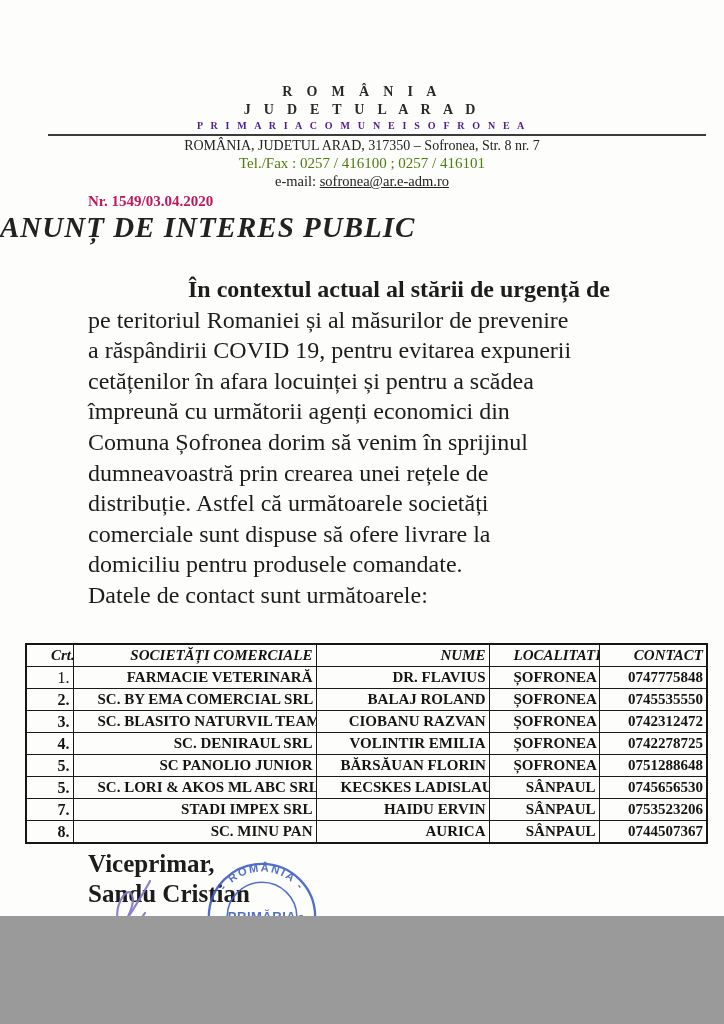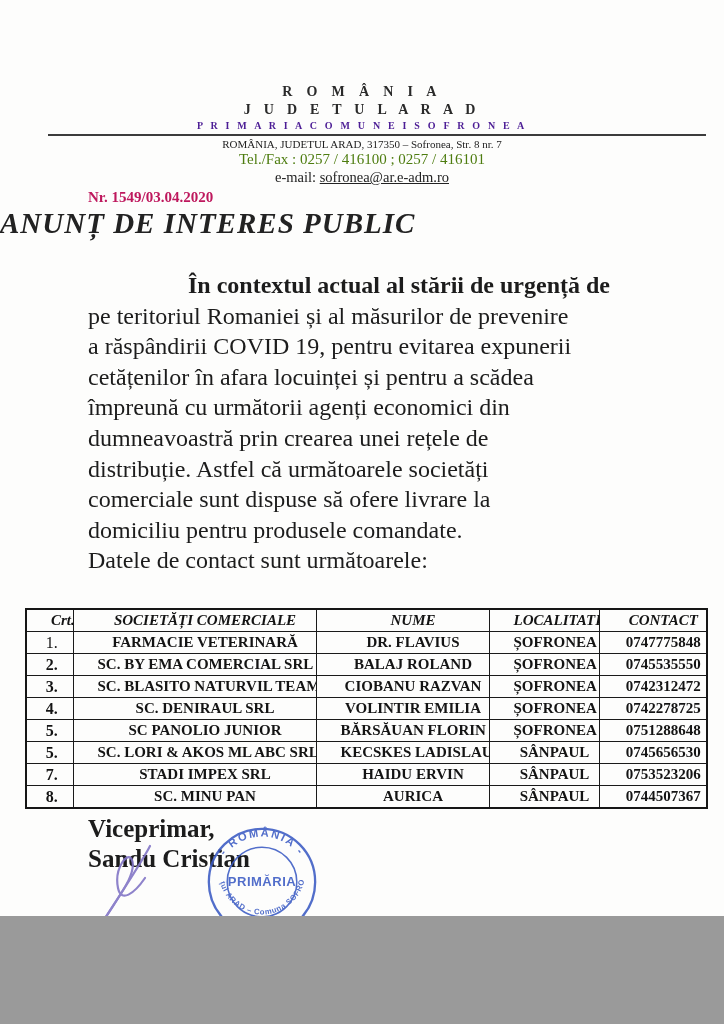--- a/index.html
+++ b/index.html
@@ -11,21 +11,21 @@
     font-family:"Liberation Serif","DejaVu Serif",serif;
     color:#1f1f1f;
     overflow:hidden;
   }
   
   .letterhead { padding-top:84px; text-align:center; }
   .lh-country   { font-size:14px; font-weight:bold; letter-spacing:0.38em; color:#2a2a2a; }
   .lh-county    { font-size:14px; font-weight:bold; letter-spacing:0.34em; margin-top:2px; color:#2a2a2a; }
   .lh-institution { font-size:10px; font-weight:bold; letter-spacing:0.27em; margin-top:2px; color:#4c1d95; }
   .lh-rule { height:2px; background:#3c3c3c; margin:3px 18px 2px 48px; }
-  .lh-address { font-size:11px; color:#222; }
+  .lh-address { font-size:14px; color:#222; }
   .lh-phone   { font-size:15px; margin-top:1px; color:#4d7c0f; }
   .lh-email   { font-size:14.5px; margin-top:1px; color:#222; }
   .lh-email .email-link { text-decoration:underline; }
   .lh-reg { font-size:15px; font-weight:bold; text-align:left; margin:3px 0 0 88px; color:#be185d; }
   
   .doc-title {
     margin:1px 0 0 0; text-align:left;
     font-size:29px; font-weight:bold; font-style:italic; letter-spacing:1px;
     color:#222;
   }
@@ -36,21 +36,21 @@
   
   table.contact-table {
     border-collapse:collapse; table-layout:fixed;
     margin:32px 0 0 25px; width:681px;
     border:2.4px solid #161616;
   }
   .contact-table th, .contact-table td {
     border:1.6px solid #1a1a1a;
     height:19px; line-height:19px;
     padding:1px 3px 1px 24px;
-    text-align:center; overflow:hidden; white-space:nowrap;
+    text-align:right; overflow:hidden; white-space:nowrap;
     color:#141414;
   }
   .contact-table th { font-size:15px; font-weight:bold; font-style:italic; }
   .contact-table td { font-size:15px; font-weight:bold; }
   .contact-table td.col-crt { padding-left:7px; font-size:16px; }
   .contact-table td.col-crt.normal { font-weight:normal; }
   
   .sign-section { position:relative; height:175px; }
   .sign-text { margin:5px 0 0 88px; font-size:25px; font-weight:bold; line-height:30px; color:#1c1c1c; }
   .signature-svg { position:absolute; left:82px; top:26px; pointer-events:none; }
@@ -79,20 +79,21 @@
   </div>
 
   <h1 class="doc-title">ANUNȚ DE INTERES PUBLIC</h1>
 
   <div class="doc-body">
       <div class="body-line indent">În contextul actual al stării de urgență de</div>
       <div class="body-line">pe teritoriul Romaniei și al măsurilor de prevenire</div>
       <div class="body-line">a răspândirii COVID 19, pentru evitarea expunerii</div>
       <div class="body-line">cetățenilor în afara locuinței și pentru a scădea</div>
       <div class="body-line">împreună cu următorii agenți economici din</div>
+      <div class="body-line">Comuna Șofronea dorim să venim în sprijinul</div>
       <div class="body-line">dumneavoastră prin crearea unei rețele de</div>
       <div class="body-line">distribuție. Astfel că următoarele societăți</div>
       <div class="body-line">comerciale sunt dispuse să ofere livrare la</div>
       <div class="body-line">domiciliu pentru produsele comandate.</div>
       <div class="body-line">Datele de contact sunt următoarele:</div>
     </div>
 
   <table class="contact-table">
     <colgroup>
       <col style="width:47px">

